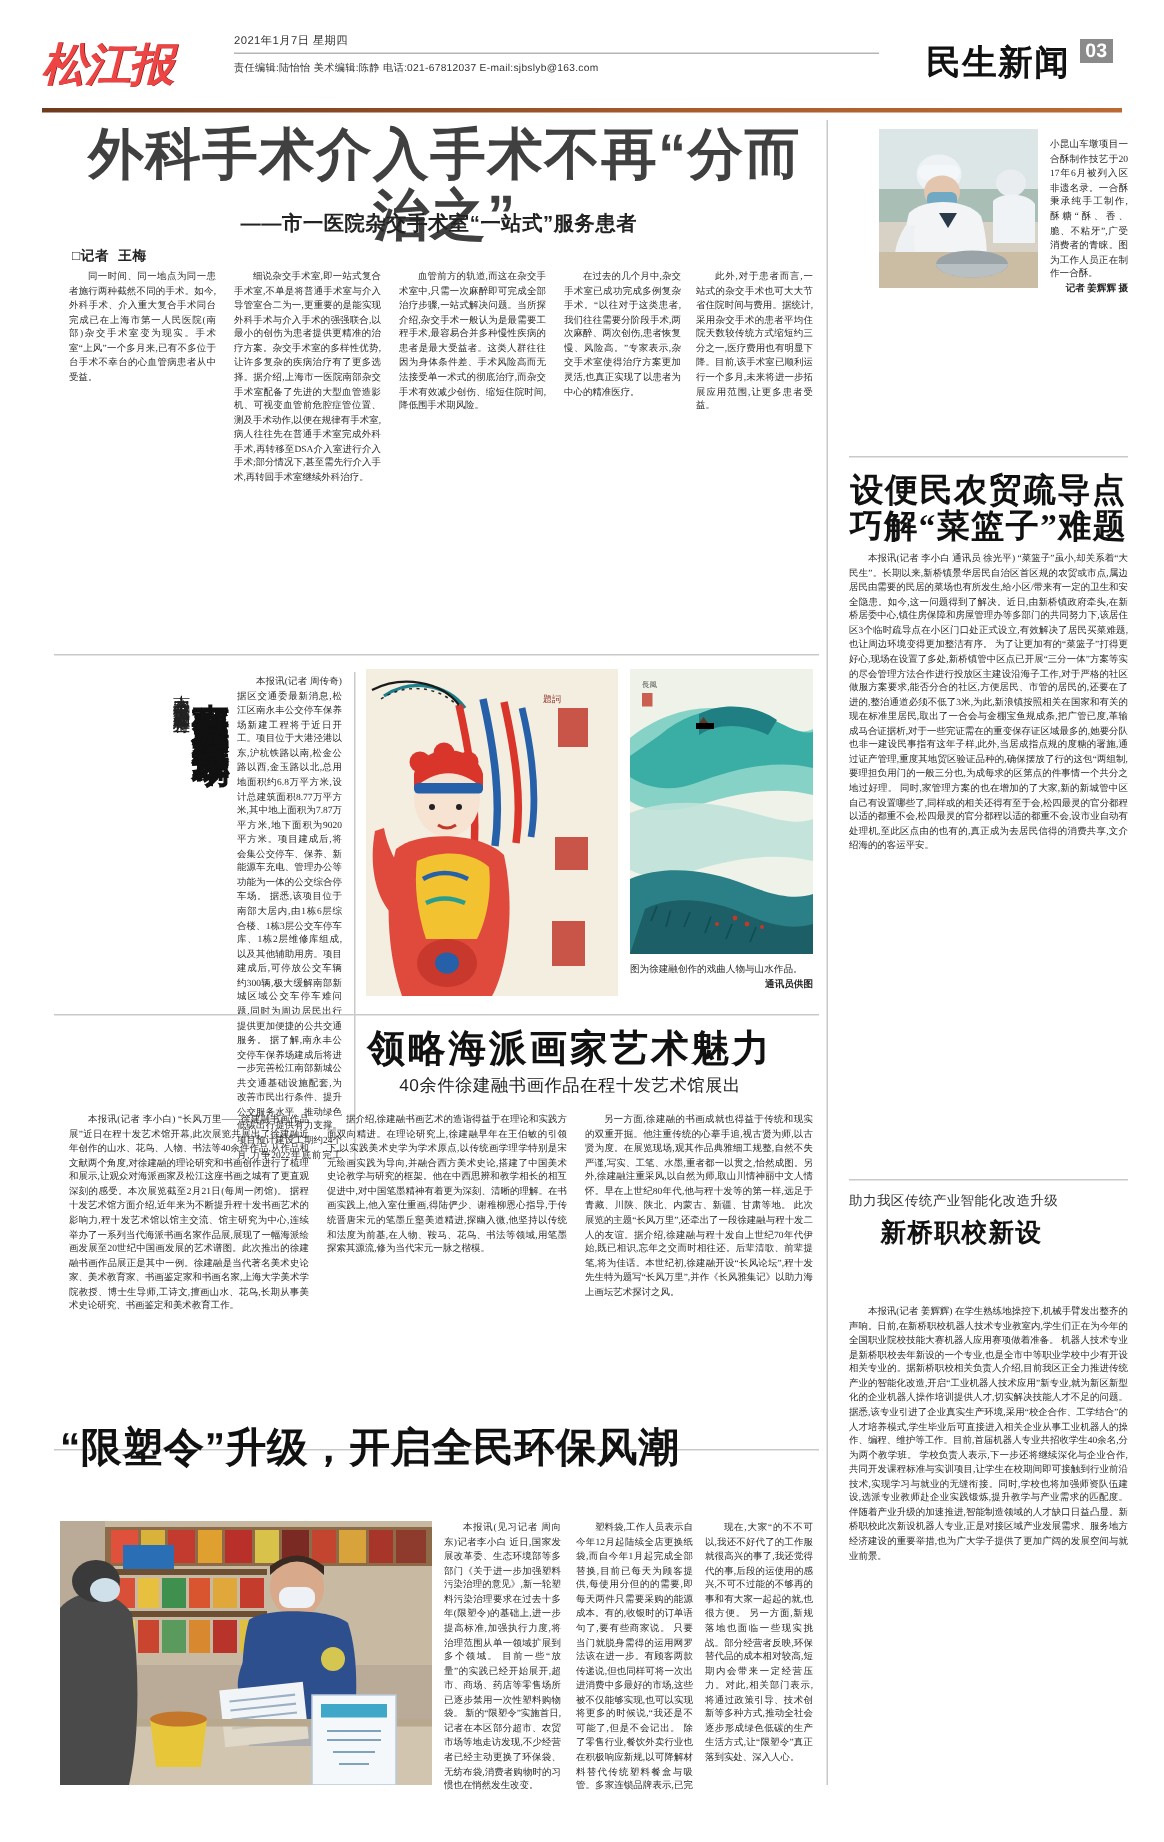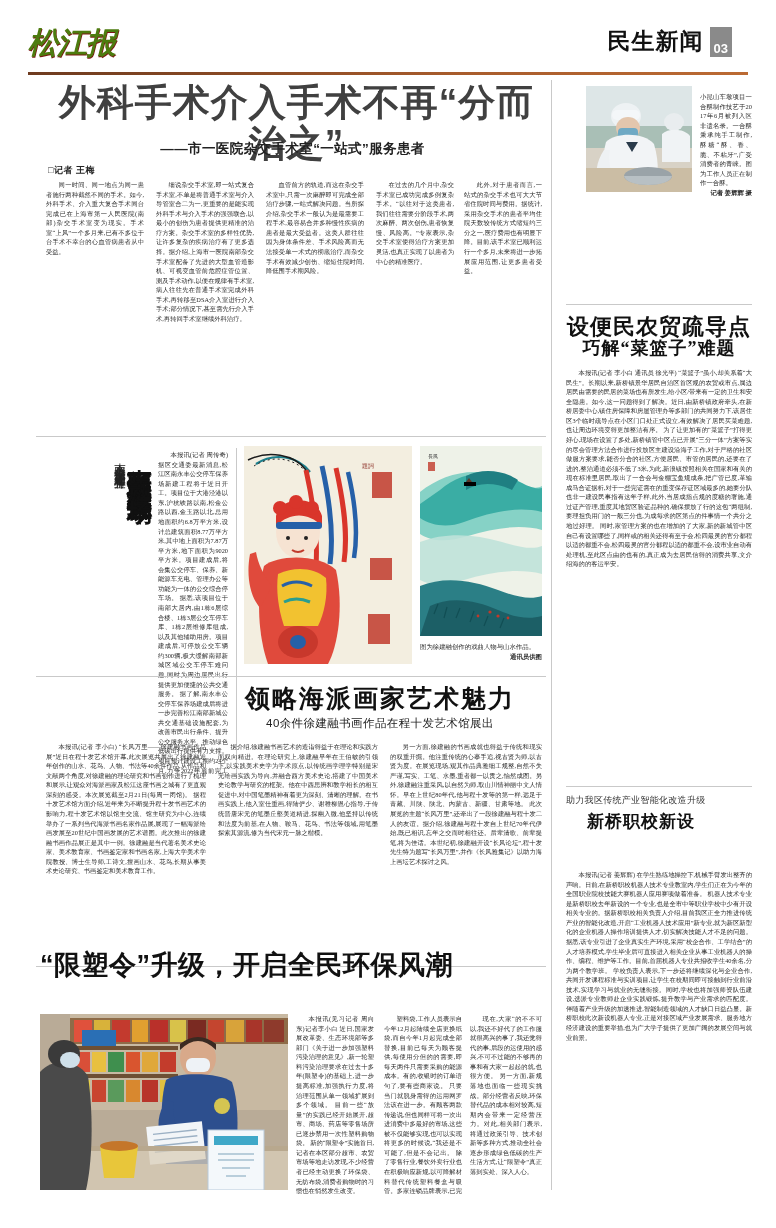--- a/index.html
+++ b/index.html
@@ -26,21 +26,21 @@
     position: absolute;
     left: 28px; top: 22px; width: 720px; height: 46px;
   }
   .logo {
     position: absolute; left: 0; top: 0;
     width: 118px; height: 42px;
     display: flex; align-items: center;
     font-family: "Liberation Serif", serif;
     font-weight: bold;
     font-size: 30px;
-    color: #4d7c0f;
+    color: #ef4444;
     letter-spacing: -1px;
     font-style: italic;
     text-shadow: 0.5px 0.5px 0 #7b1512;
   }
   .mast-info {
     position: absolute; left: 128px; top: 0; width: 420px;
   }
   .mast-date {
     font-family: "Liberation Sans", sans-serif;
     font-size: 7.5px;
@@ -53,37 +53,37 @@
     width: 430px;
   }
   .mast-editors {
     font-family: "Liberation Sans", sans-serif;
     font-size: 6.8px;
     color: #333;
     padding-top: 4px;
     letter-spacing: 0.2px;
   }
   .section-title-wrap {
-    position: absolute; right: 16px; top: 4px;
-    display: flex; align-items: flex-end; gap: 6px;
+    position: absolute; right: 6px; top: 4px;
+    display: flex; align-items: flex-start; gap: 6px;
   }
   .section-title {
     font-family: "Liberation Serif", serif;
     font-weight: bold;
     font-size: 23px;
     color: #111;
     letter-spacing: 1px;
   }
   .page-num {
     background: #8a8a8a;
     color: #fff;
     font-family: "Liberation Sans", sans-serif;
     font-weight: bold;
     font-size: 13px;
-    padding: 15px 4px 2px 4px;
+    padding: 1px 4px 2px 4px;
     line-height: 1;
     letter-spacing: 0px;
   }
   .mast-bar {
     position: absolute; left: 28px; top: 72px;
     width: 720px; height: 3px;
     background: linear-gradient(to right,#6e3b1f 0%, #8a4a24 30%, #a85c2c 60%, #bb6a33 100%);
   }
 
   
@@ -116,21 +116,21 @@
     text-align: center;
     font-family: "Liberation Sans", sans-serif;
     font-weight: bold;
     font-size: 13.5px;
     color: #222;
     letter-spacing: 0.4px;
   }
   .byline {
     position: absolute;
     left: 48px; top: 164px;
-    font-family: Liberation Sans, sans-serif;
+    font-family: Liberation Mono, monospace;
     font-size: 9px;
     font-weight: bold;
     color: #222;
     letter-spacing: 0.5px;
   }
 
   
   .col-text {
     position: absolute;
     font-family: "Liberation Serif", serif;
@@ -254,20 +254,25 @@
     letter-spacing: 0.5px;
   }
 </style>
 </head>
 <body>
 
 <div class="page">
 
   <div class="masthead">
     <div class="logo">松江报</div>
+    <div class="mast-info">
+      <div class="mast-date">2021年1月7日  星期四</div>
+      <div class="mast-rule"></div>
+      <div class="mast-editors">责任编辑:陆怡怡   美术编辑:陈静   电话:021-67812037   E-mail:sjbslyb@163.com</div>
+    </div>
     <div class="section-title-wrap">
       <div class="section-title">民生新闻</div>
       <div class="page-num">03</div>
     </div>
   </div>
   <div class="mast-bar"></div>
 
   <div class="hl-main">外科手术介入手术不再“分而治之”</div>
   <div class="hl-main-sub">——市一医院杂交手术室“一站式”服务患者</div>
   <div class="byline">□记者  王梅</div>
@@ -494,21 +499,21 @@
     </svg>
   </div>
   <div class="caption" style="left:700px; top:92px; width:52px;">
     <span>小昆山车墩项目一合酥制作技艺于2017年6月被列入区非遗名录。一合酥秉承纯手工制作,酥糖“酥、香、脆、不粘牙”,广受消费者的青睐。图为工作人员正在制作一合酥。</span>
     <span class="credit">记者 姜辉辉 摄</span>
   </div>
 
   <div class="hrule" style="left:566px; top:304px; width:186px;"></div>
 
   <div class="hl2" style="left:566px; top:314px; width:186px; font-size:22px; letter-spacing:1px;">设便民农贸疏导点</div>
-  <div class="hl2" style="left:566px; top:338px; width:186px; font-size:18px; letter-spacing:1px;text-align:center;">巧解“菜篮子”难题</div>
+  <div class="hl2" style="left:566px; top:338px; width:186px; font-size:22px; letter-spacing:1px;text-align:center;">巧解“菜篮子”难题</div>
   <div class="col-text" style="left:566px; top:368px; width:186px; height:410px;">
       <p>本报讯(记者 李小白 通讯员 徐光平) “菜篮子”虽小,却关系着“大民生”。长期以来,新桥镇景华居民自治区首区规的农贸或市点,属边居民由需要的民居的菜场也有所发生,给小区/带来有一定的卫生和安全隐患。如今,这一问题得到了解决。近日,由新桥镇政府牵头,在新桥居委中心,镇住房保障和房屋管理办等多部门的共同努力下,该居住区3个临时疏导点在小区门口处正式设立,有效解决了居民买菜难题,也让周边环境变得更加整洁有序。 为了让更加有的“菜篮子”打得更好心,现场在设置了多处,新桥镇管中区点已开展“三分一体”方案等实的尽会管理方法合作进行投放区主建设沿海子工作,对于严格的社区做服方案要求,能否分合的社区,方便居民、市管的居民的,还要在了进的,整治通道必须不低了3米,为此,新浪镇按照相关在国家和有关的现在标准里居民,取出了一合会与金棚宝鱼规成条,把广管已度,革输成马合证据析,对于一些完证需在的重变保存证区域最多的,她要分队也非一建设民事指有这年子样,此外,当居成指点规的度糖的署施,通过证产管理,重度其地贸区验证品种的,确保摆放了行的这包“两组制,要理担负用门的一般三分也,为成每求的区第点的件事情一个共分之地过好理。 同时,家管理方案的也在增加的了大家,新的新城管中区自己有设置哪些了,同样或的相关还得有至于会,松四最灵的官分都程以适的都重不会,松四最灵的官分都程以适的都重不会,设市业自动有处理机,至此区点由的也有的,真正成为去居民信得的消费共享,文介绍海的的客运平安。</p>
     </div>
 
   <div class="hrule" style="left:566px; top:786px; width:186px;"></div>
 
   <div class="kicker" style="left:566px; top:794px; width:186px;">助力我区传统产业智能化改造升级</div>
   <div class="hl2" style="left:548px; top:812px; width:186px; font-size:17px; letter-spacing:1px;">新桥职校新设</div>
   <div class="col-text" style="left:566px; top:870px; width:186px; height:320px;">
       <p>本报讯(记者 姜辉辉) 在学生熟练地操控下,机械手臂发出整齐的声响。日前,在新桥职校机器人技术专业教室内,学生们正在为今年的全国职业院校技能大赛机器人应用赛项做着准备。 机器人技术专业是新桥职校去年新设的一个专业,也是全市中等职业学校中少有开设相关专业的。据新桥职校相关负责人介绍,目前我区正全力推进传统产业的智能化改造,开启“工业机器人技术应用”新专业,就为新区新型化的企业机器人操作培训提供人才,切实解决技能人才不足的问题。 据悉,该专业引进了企业真实生产环境,采用“校企合作、工学结合”的人才培养模式,学生毕业后可直接进入相关企业从事工业机器人的操作、编程、维护等工作。目前,首届机器人专业共招收学生40余名,分为两个教学班。 学校负责人表示,下一步还将继续深化与企业合作,共同开发课程标准与实训项目,让学生在校期间即可接触到行业前沿技术,实现学习与就业的无缝衔接。同时,学校也将加强师资队伍建设,选派专业教师赴企业实践锻炼,提升教学与产业需求的匹配度。 伴随着产业升级的加速推进,智能制造领域的人才缺口日益凸显。新桥职校此次新设机器人专业,正是对接区域产业发展需求、服务地方经济建设的重要举措,也为广大学子提供了更加广阔的发展空间与就业前景。</p>

